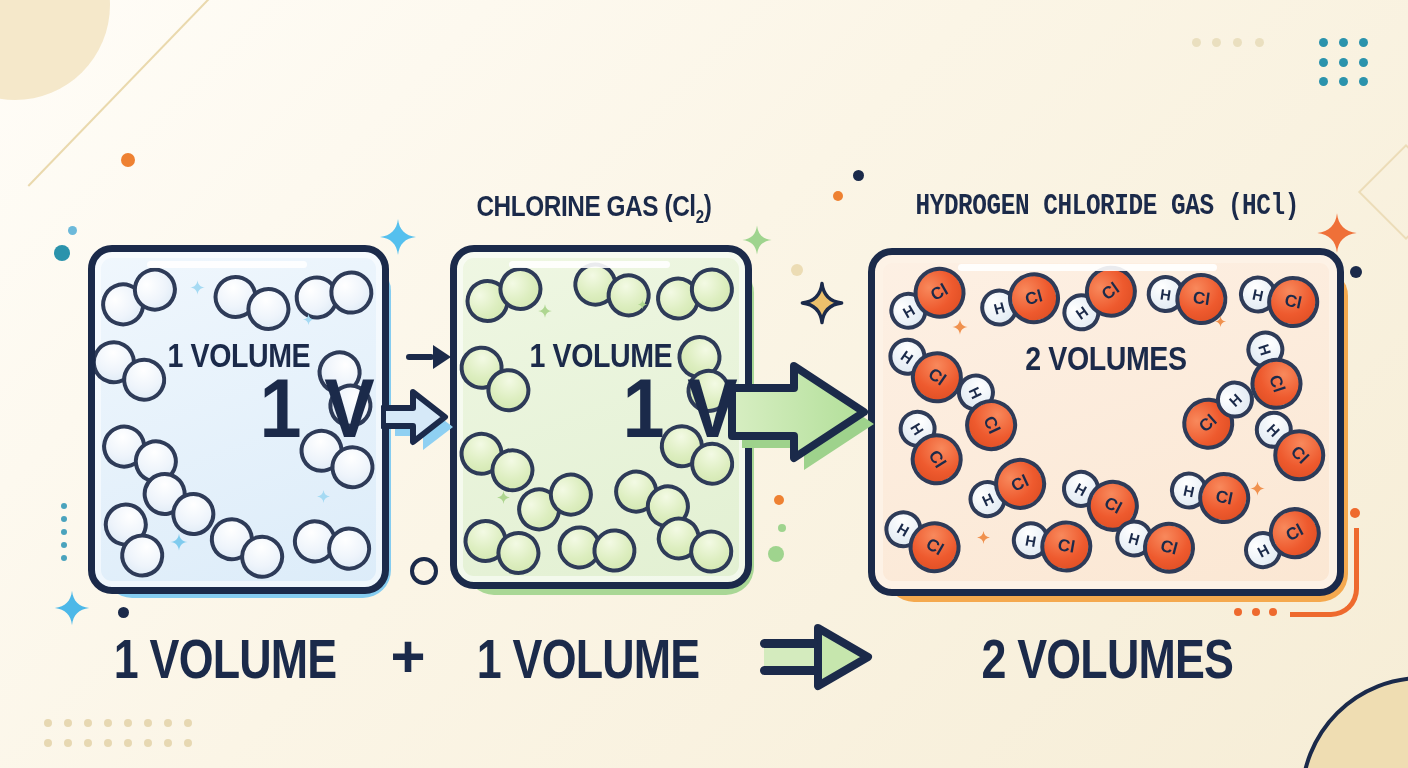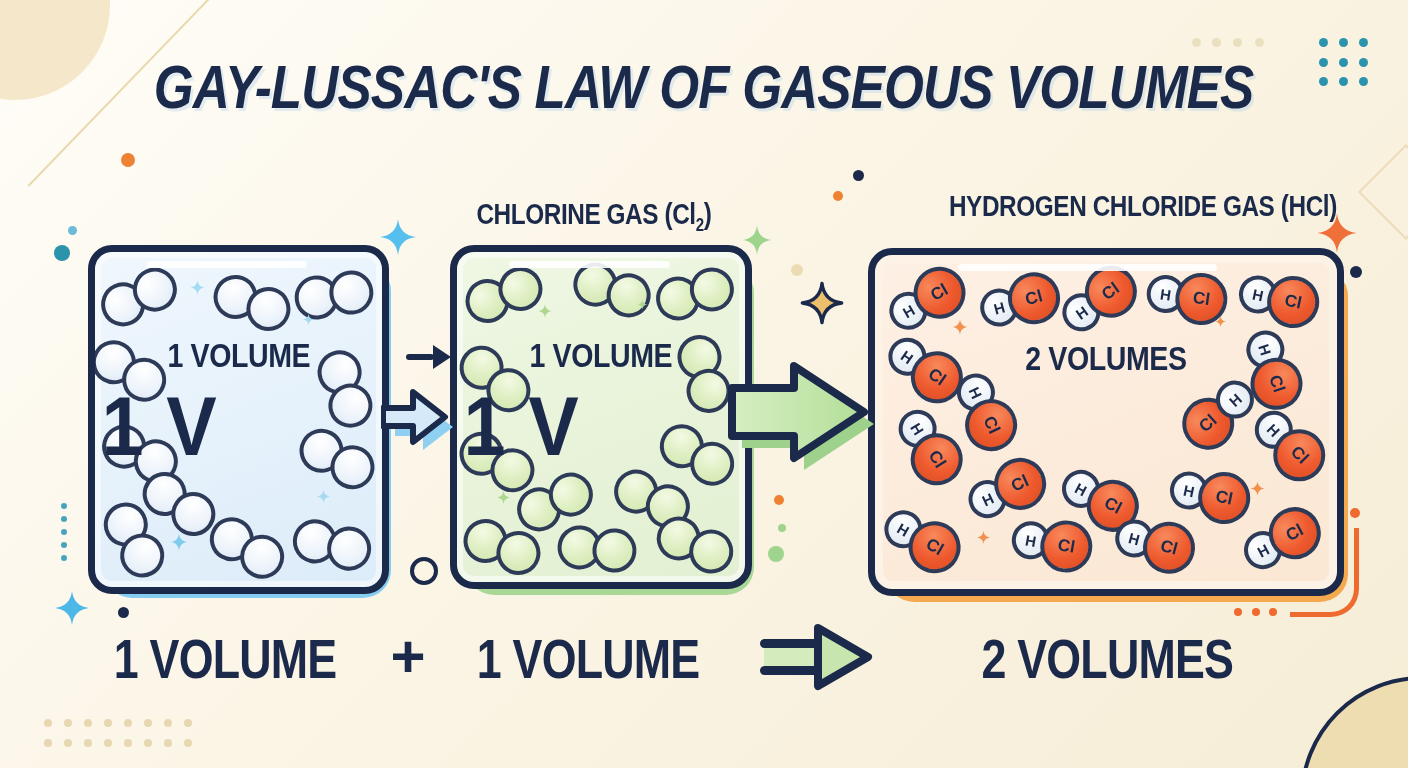--- a/index.html
+++ b/index.html
@@ -29,21 +29,21 @@
   .gas-label sub{font-size:0.62em;}
   
   .box-shadow{position:absolute;border-radius:28px;z-index:0;}
   .gasbox{position:absolute;border:7px solid #1b2a4a;border-radius:24px;overflow:hidden;z-index:1;}
   .gasbox .gloss{position:absolute;top:9px;left:18%;width:56%;height:7px;border-radius:5px;background:rgba(255,255,255,0.9);z-index:4;}
   .box-blue{background:linear-gradient(160deg,#f0f7fd,#dcecf9);box-shadow:inset 0 0 0 6px rgba(255,255,255,.5);}
   .box-green{background:linear-gradient(160deg,#eff7e3,#e2f0d2);box-shadow:inset 0 0 0 6px rgba(255,255,255,.55);}
   .box-orange{background:linear-gradient(160deg,#fdf0e4,#fbe7d3);box-shadow:inset 0 0 0 8px #fdf2e6;}
   .vol-label{position:absolute;top:84px;left:0;width:100%;text-align:center;z-index:5;font-weight:800;}
   .vol-label span{display:inline-block;transform:scaleX(0.84);font-size:34px;letter-spacing:-0.5px;white-space:nowrap;}
-  .vol-value{position:absolute;top:132px;left:0;width:100%;text-align:left;z-index:5;font-weight:800;}
+  .vol-value{position:absolute;top:114px;left:0;width:100%;text-align:right;z-index:5;font-weight:800;}
   .vol-value span{display:inline-block;transform:scaleX(0.9);font-size:84px;line-height:1;letter-spacing:1px;}
   
   .mol{position:absolute;display:flex;align-items:center;z-index:2;}
   .atom{box-sizing:border-box;border-radius:50%;border:4px solid #2e3b58;display:flex;align-items:center;justify-content:center;font-weight:700;}
   .atom.blue{width:44px;height:44px;background:radial-gradient(circle at 35% 28%,#ffffff 0%,#eef4fb 55%,#d9e7f4 100%);}
   .atom.green{width:44px;height:44px;background:radial-gradient(circle at 35% 28%,#f3fae4 0%,#ddeec0 55%,#cfe5ab 100%);}
   .atom.h{width:38px;height:38px;background:radial-gradient(circle at 35% 28%,#ffffff 0%,#ebf1f7 55%,#dbe6ef 100%);font-size:15px;color:#1b2a4a;}
   .atom.cl{width:52px;height:52px;background:radial-gradient(circle at 35% 28%,#f8895c 0%,#ee5a2e 55%,#d94a20 100%);font-size:17px;color:#1b2a4a;}
   .atom + .atom{margin-left:-9px;}
   
@@ -57,26 +57,25 @@
 <body>
 
 <div class="stage">
 
   <div class="bg-circle-tl"></div>
   <div class="diag-line"></div>
   <div class="chevron-tr"></div>
   <div class="orange-corner"></div>
   <div class="bg-circle-br"></div>
 
-  <div class="title"><span>GAY-LUSSAC'S LAW OF GASEOUS VOLUMES</span></div>
-
-  <div class="gas-label" style="left:450px;top:190px;width:288px;margin-top:8px;">
+
+  <div class="gas-label" style="left:450px;top:190px;width:288px;">
     <span class="cond"><span>CHLORINE GAS (Cl</span><sub>2</sub><span>)</span></span>
   </div>
-  <div class="gas-label" style="left:912px;top:190px;width:462px;">
+  <div class="gas-label" style="left:876px;top:190px;width:462px;font-family:Liberation Mono, monospace;">
     <span class="cond"><span>HYDROGEN CHLORIDE GAS (HCl</span><sub></sub><span>)</span></span>
   </div>
 
   <div class="box-shadow" style="left:104px;top:263px;width:287px;height:335px;background:#85ccf0;"></div>
   <div class="box-shadow" style="left:466px;top:265px;width:288px;height:330px;background:#a9d795;"></div>
   <div class="box-shadow" style="left:886px;top:268px;width:462px;height:334px;background:#f5a94e;"></div>
 
   <div class="gasbox box-blue" style="left:88px;top:245px;width:287px;height:335px;">
     <div class="gloss"></div>
     <div class="vol-label"><span>1 VOLUME</span></div>

